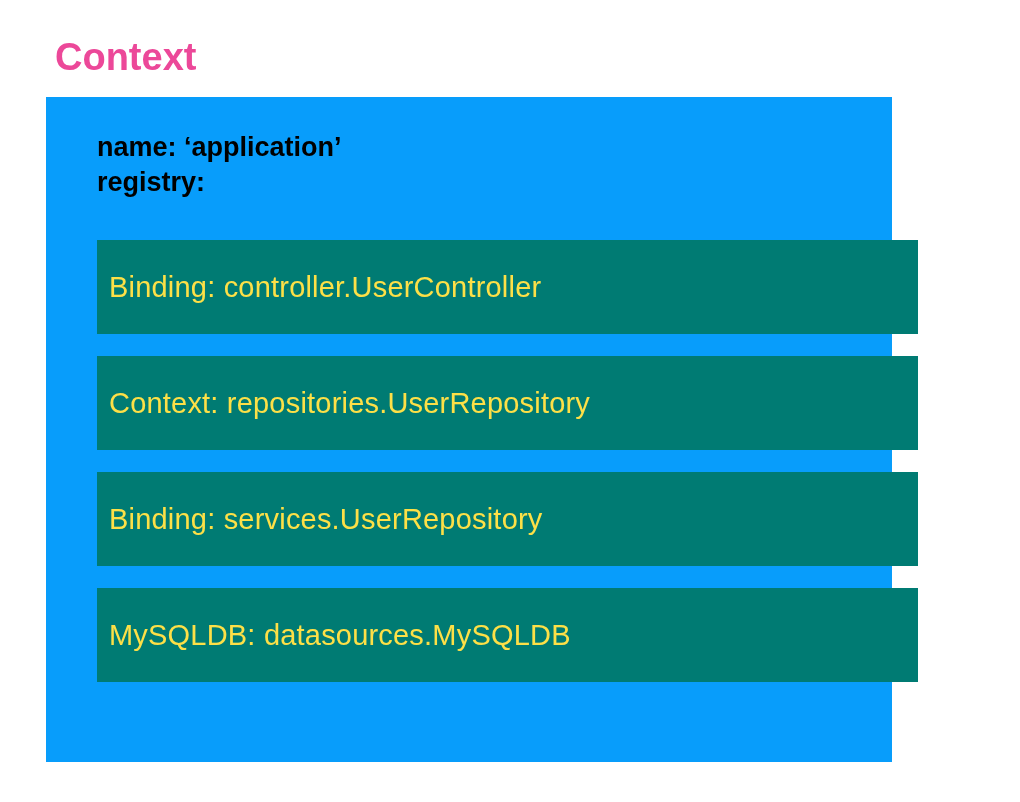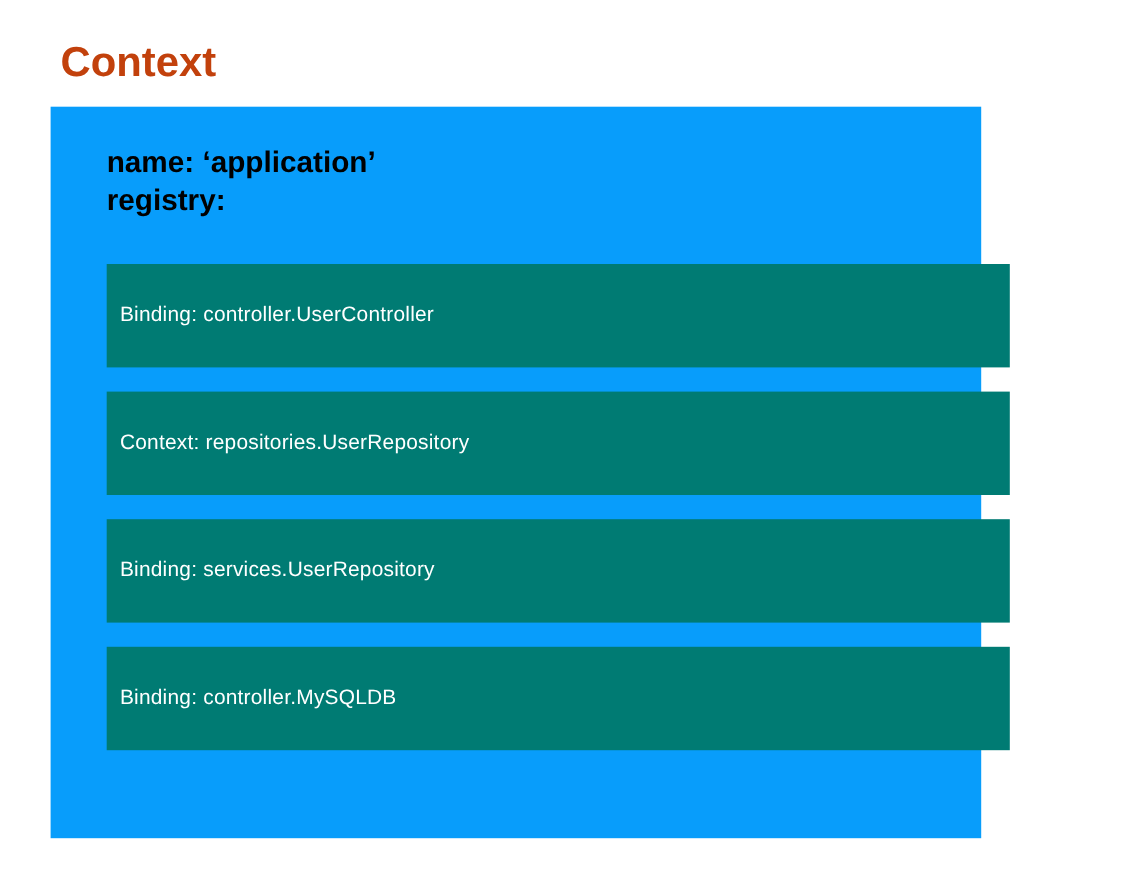--- a/index.html
+++ b/index.html
@@ -10,21 +10,21 @@
     font-family: "Liberation Sans", sans-serif;
     overflow: hidden;
     position: relative;
   }
   .page-title {
     position: absolute;
     left: 55px;
     top: 36px;
     font-size: 38px;
     font-weight: bold;
-    color: #c2410c;
+    color: #ec4899;
     letter-spacing: 0px;
   }
   .context-box {
     position: absolute;
     left: 46px;
     top: 97px;
     width: 846px;
     height: 665px;
     background: #089DFB;
   }
@@ -46,22 +46,22 @@
   }
   .binding-box {
     width: 821px;
     height: 94px;
     margin-bottom: 22px;
     background: #007B73;
     display: flex;
     align-items: center;
   }
   .binding-label {
-    color: #ffffff;
-    font-size: 19px;
+    color: #fde047;
+    font-size: 29px;
     font-weight: normal;
     padding-left: 12px;
     letter-spacing: 0.2px;
   }
 </style>
 </head>
 <body>
 
 <div class="page-title">Context</div>
 
@@ -77,17 +77,17 @@
 
     <div class="binding-box">
       <span class="binding-label">Context: repositories.UserRepository</span>
     </div>
 
     <div class="binding-box">
       <span class="binding-label">Binding: services.UserRepository</span>
     </div>
 
     <div class="binding-box">
-      <span class="binding-label">Binding: controller.MySQLDB</span>
+      <span class="binding-label">MySQLDB: datasources.MySQLDB</span>
     </div>
 
   </div>
 </div>
 
 </body></html>

